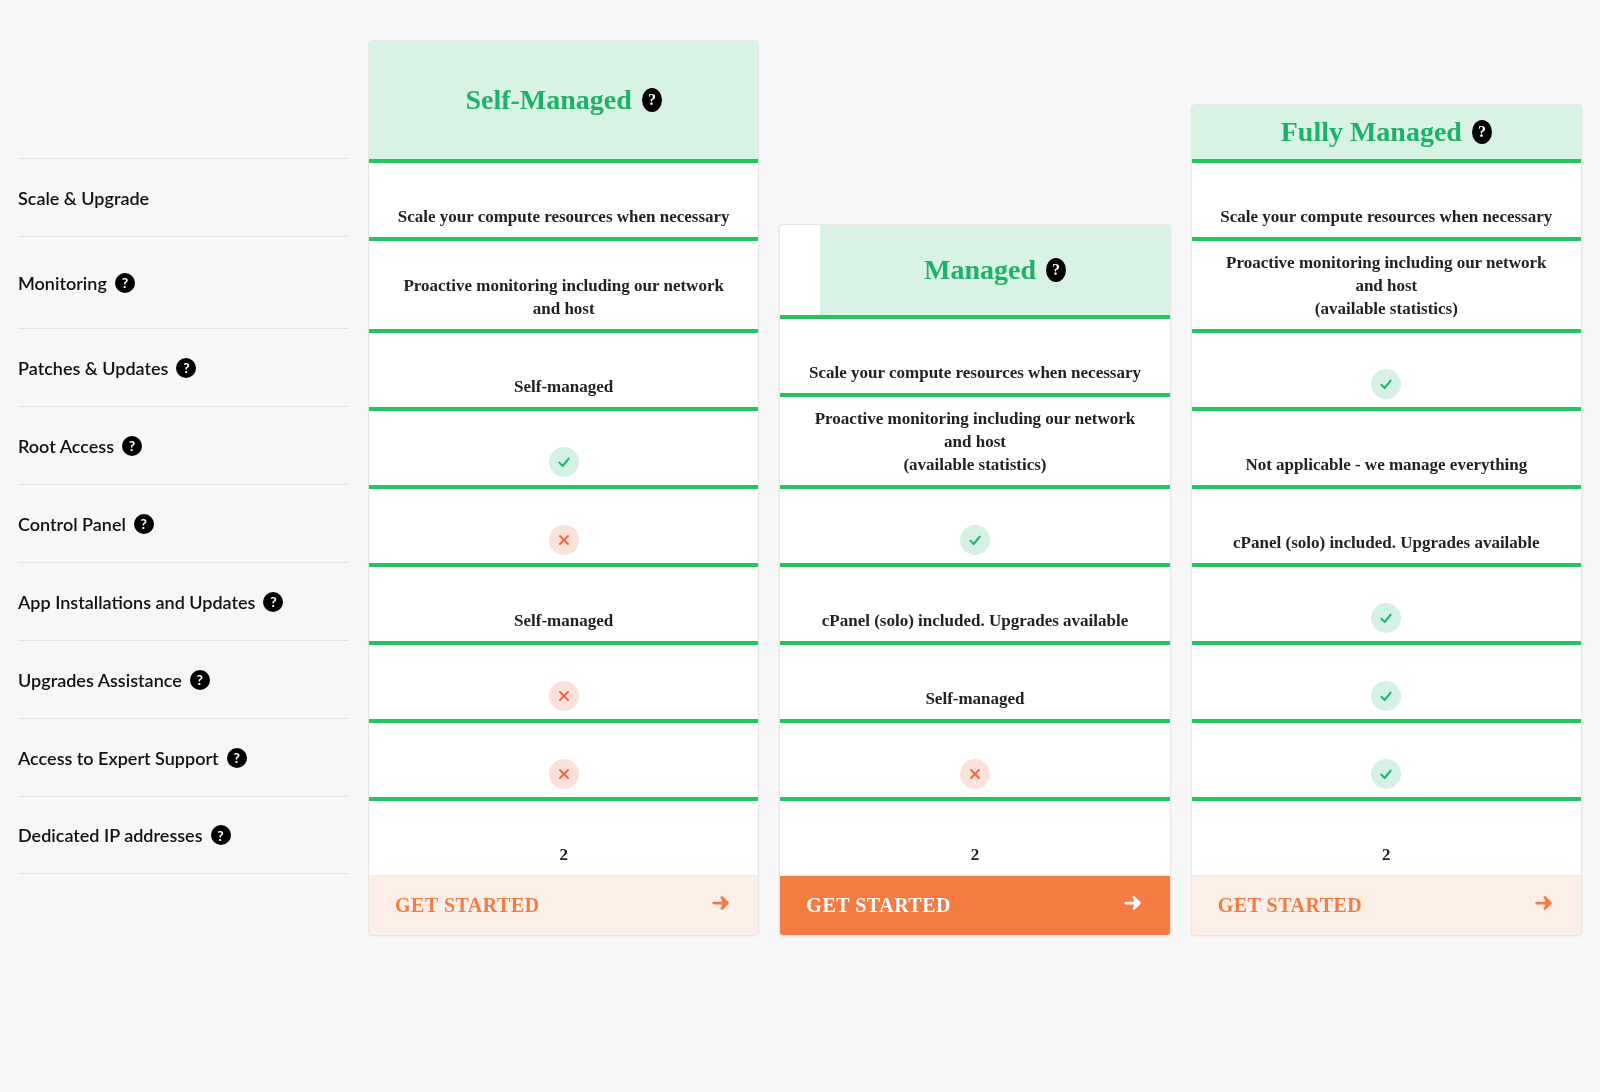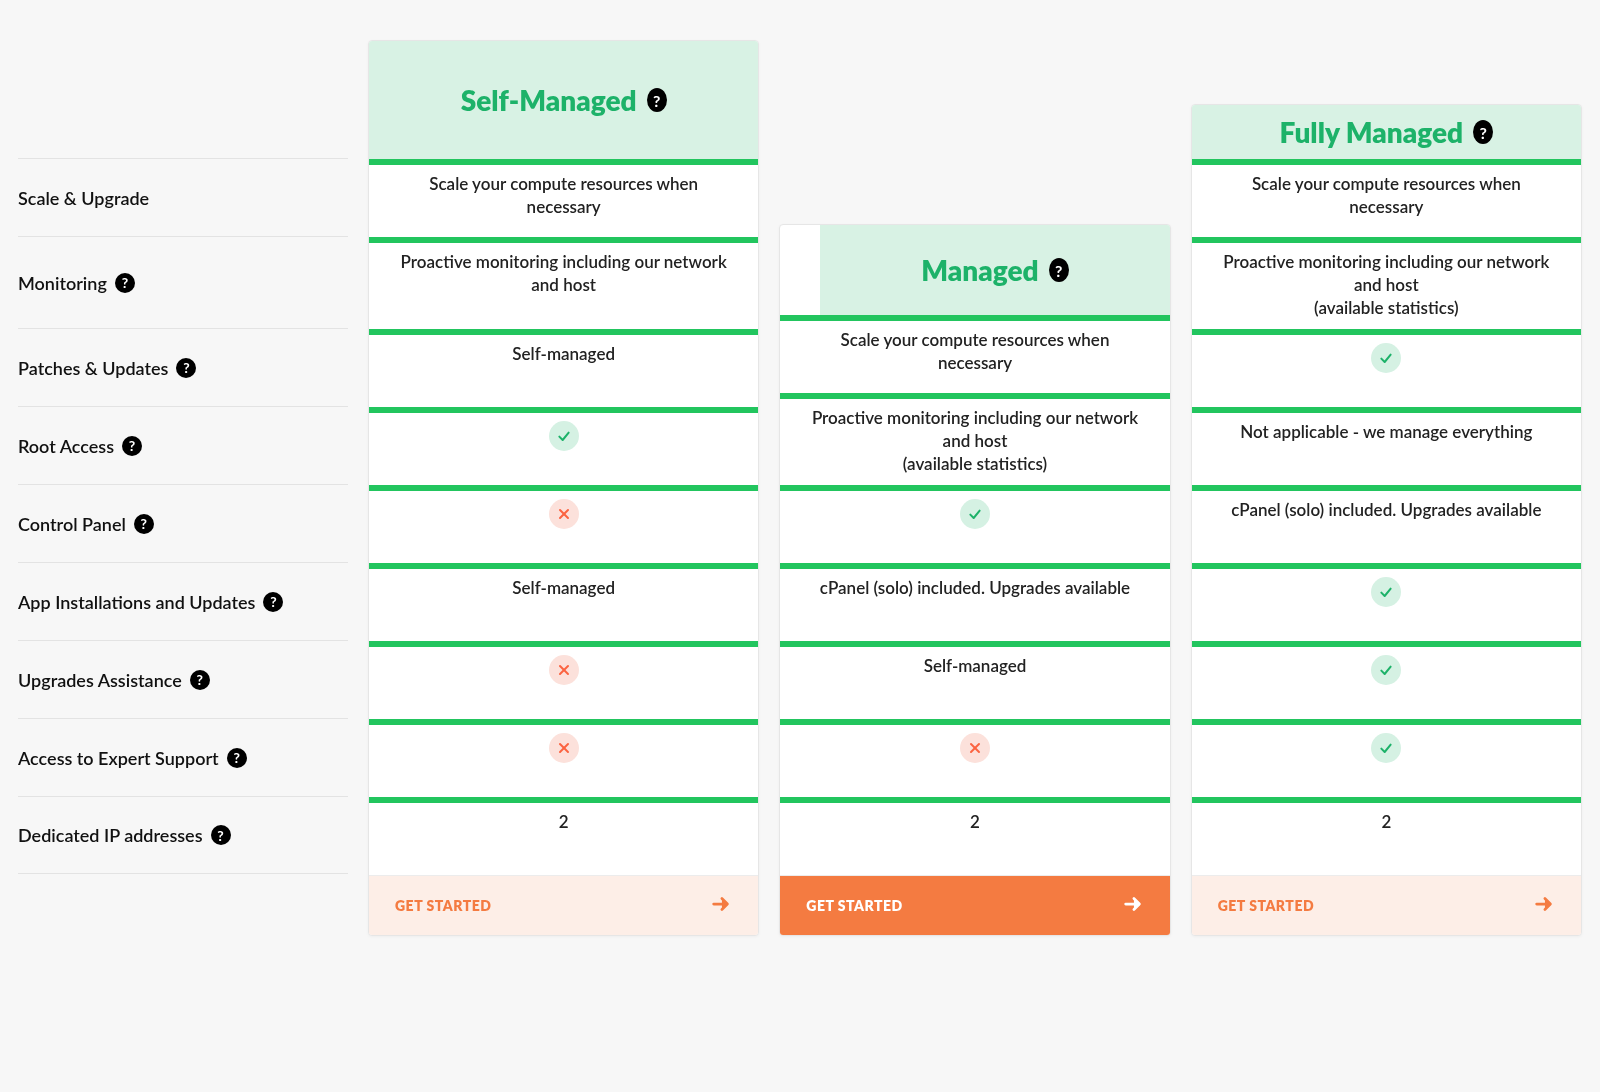--- a/index.html
+++ b/index.html
@@ -65,23 +65,23 @@
     justify-content: center;
     gap: 10px;
   }
   .card-header .title {
     color: #1db269;
     font-weight: 800;
     font-size: 28px;
   }
   
   .card .brow {
-    border-top: 6px solid #22c55e;
-    display: flex;
-    align-items: flex-start;
+    border-top: 4px solid #22c55e;
+    display: flex;
+    align-items: flex-end;
     justify-content: center;
     text-align: center;
     padding: 8px 22px;
     font-size: 17px;
     font-weight: 600;
     color: #222;
     line-height: 1.35;
   }
   .card .brow.rh { height: 78px; }
   .card .brow.rh-tall { height: 92px; }
@@ -99,21 +99,21 @@
   .badge svg { width: 16px; height: 16px; }
   .badge.yes svg { stroke: #1db269; }
   .badge.no  svg { stroke: #fb6340; }
 
   .cta {
     height: 60px;
     display: flex;
     align-items: center;
     justify-content: space-between;
     padding: 0 26px;
-    font-size: 14px;
+    font-size: 20px;
     font-weight: 800;
     letter-spacing: 0.5px;
     cursor: pointer;
     border-top: 1px solid #ececec;
   }
   .cta.light { background: #fdeee7; color: #f47b41; }
   .cta.solid { background: #f47b41; color: #fff; }
   .cta .arrow svg { width: 22px; height: 22px; }
   .cta.light .arrow svg { stroke: #f47b41; fill: #f47b41; }
   .cta.solid .arrow svg { stroke: #fff; fill: #fff; }
@@ -154,21 +154,21 @@
       <div class="lrow">
         <span>Access to Expert Support</span>
         <span class="help-icon">?</span>
       </div>
       <div class="lrow">
         <span>Dedicated IP addresses</span>
         <span class="help-icon">?</span>
       </div>
     </div>
 
-  <div id="cards-holder" style="display:flex; flex:1; gap:20px; align-items:flex-end;">
+  <div id="cards-holder" style="display:flex; flex:1; gap:20px; align-items:flex-end;font-family:Liberation Serif, serif;">
       <div class="card" style="margin-top: 0px;">
         <div class="card-header" style="height: 118px;">
           <span class="title">Self-Managed</span>
           <span class="help-icon" style="width: 24px; height: 24px; font-size: 16px;">?</span>
         </div>
         <div class="brow rh">
           <span style="white-space: pre-line;">Scale your compute resources when necessary</span>
         </div>
         <div class="brow rh-tall">
           <span style="white-space: pre-line;">Proactive monitoring including our network and host</span>

